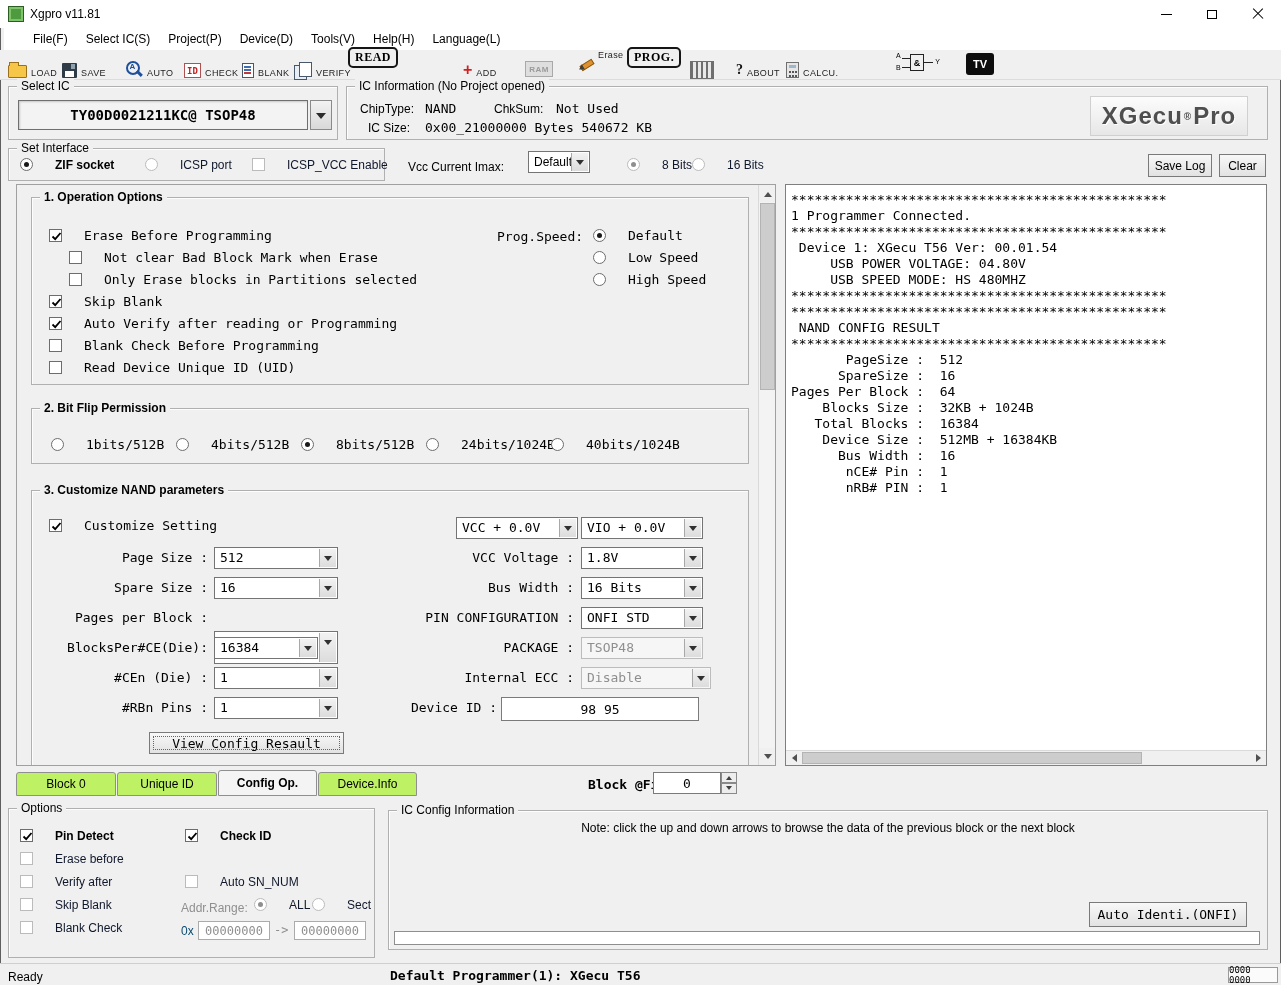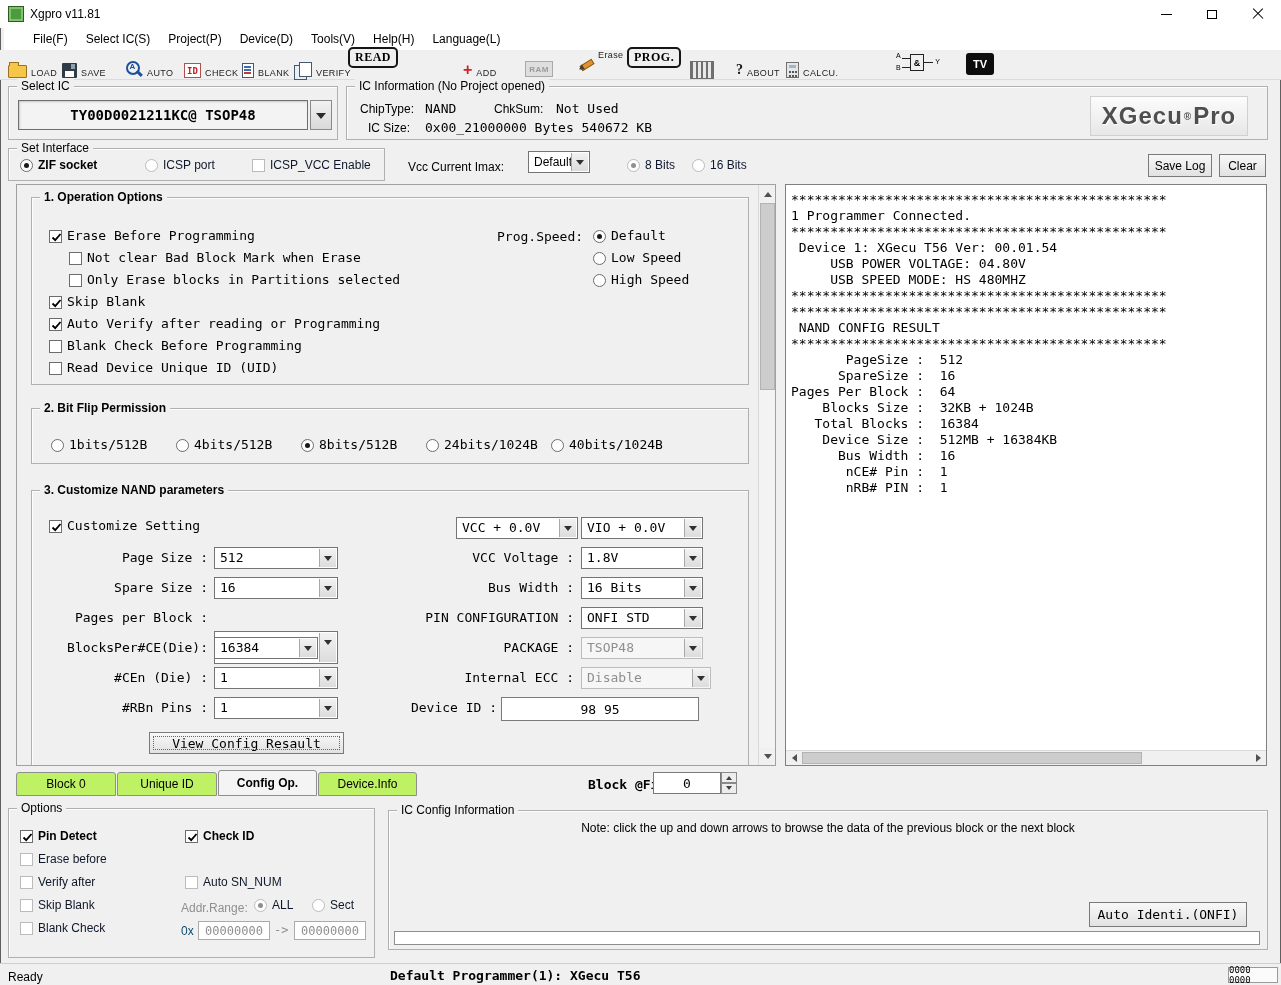--- a/index.html
+++ b/index.html
@@ -54,21 +54,21 @@
 .logic-ic .lb2{position:absolute;left:0;top:13px;font:7px "Liberation Sans",sans-serif}
 .logic-ic .amp{position:absolute;left:14px;top:3px;width:14px;height:17px;border:1px solid #222;display:flex;align-items:center;justify-content:center;font:bold 9px "Liberation Sans",sans-serif}
 .logic-ic .ly{position:absolute;right:2px;top:7px;font:7px "Liberation Sans",sans-serif}
 .logic-ic:before{content:"";position:absolute;left:6px;top:7px;width:8px;height:1px;background:#222;box-shadow:0 9px 0 #222}
 .logic-ic:after{content:"";position:absolute;left:28px;top:11px;width:9px;height:1px;background:#222}
 .tv-ic{width:28px;height:22px;background:#0c0c0c;border-radius:3px;color:#fff;display:flex;align-items:center;justify-content:center;font:bold 11px "Liberation Sans",sans-serif}
 
 .gb{position:absolute;border:1px solid #b0b0b0;box-shadow:inset 1px 1px 0 #fdfdfd}
 .gl{position:absolute;top:-8px;left:8px;background:#f0f0f0;padding:0 4px;font-size:12px;line-height:15px;white-space:nowrap}
 .gl.b{font-weight:bold}
-.cb,.rd{position:absolute;display:flex;align-items:flex-end;gap:5px;white-space:nowrap}
+.cb,.rd{position:absolute;display:flex;align-items:flex-start;gap:22px;white-space:nowrap}
 .bx{width:13px;height:13px;background:#fff;border:1px solid #6d6d6d;position:relative;flex:none}
 .bx svg{position:absolute;left:0px;top:0px}
 .rb{width:13px;height:13px;border-radius:50%;background:#fff;border:1px solid #6d6d6d;position:relative;flex:none}
 .sel .rb:after{content:"";position:absolute;left:3px;top:3px;width:5px;height:5px;border-radius:50%;background:#1a1a1a}
 .lb{font-size:13px;line-height:14px}
 .lb12{font-size:12px;line-height:14px}
 .dis .lb,.dis .lb12{color:#0f172a}
 .dis .bx{border-color:#bbb}
 .dis .rb{border-color:#bbb}
 .dis.sel .rb:after{background:#8f8f8f}

